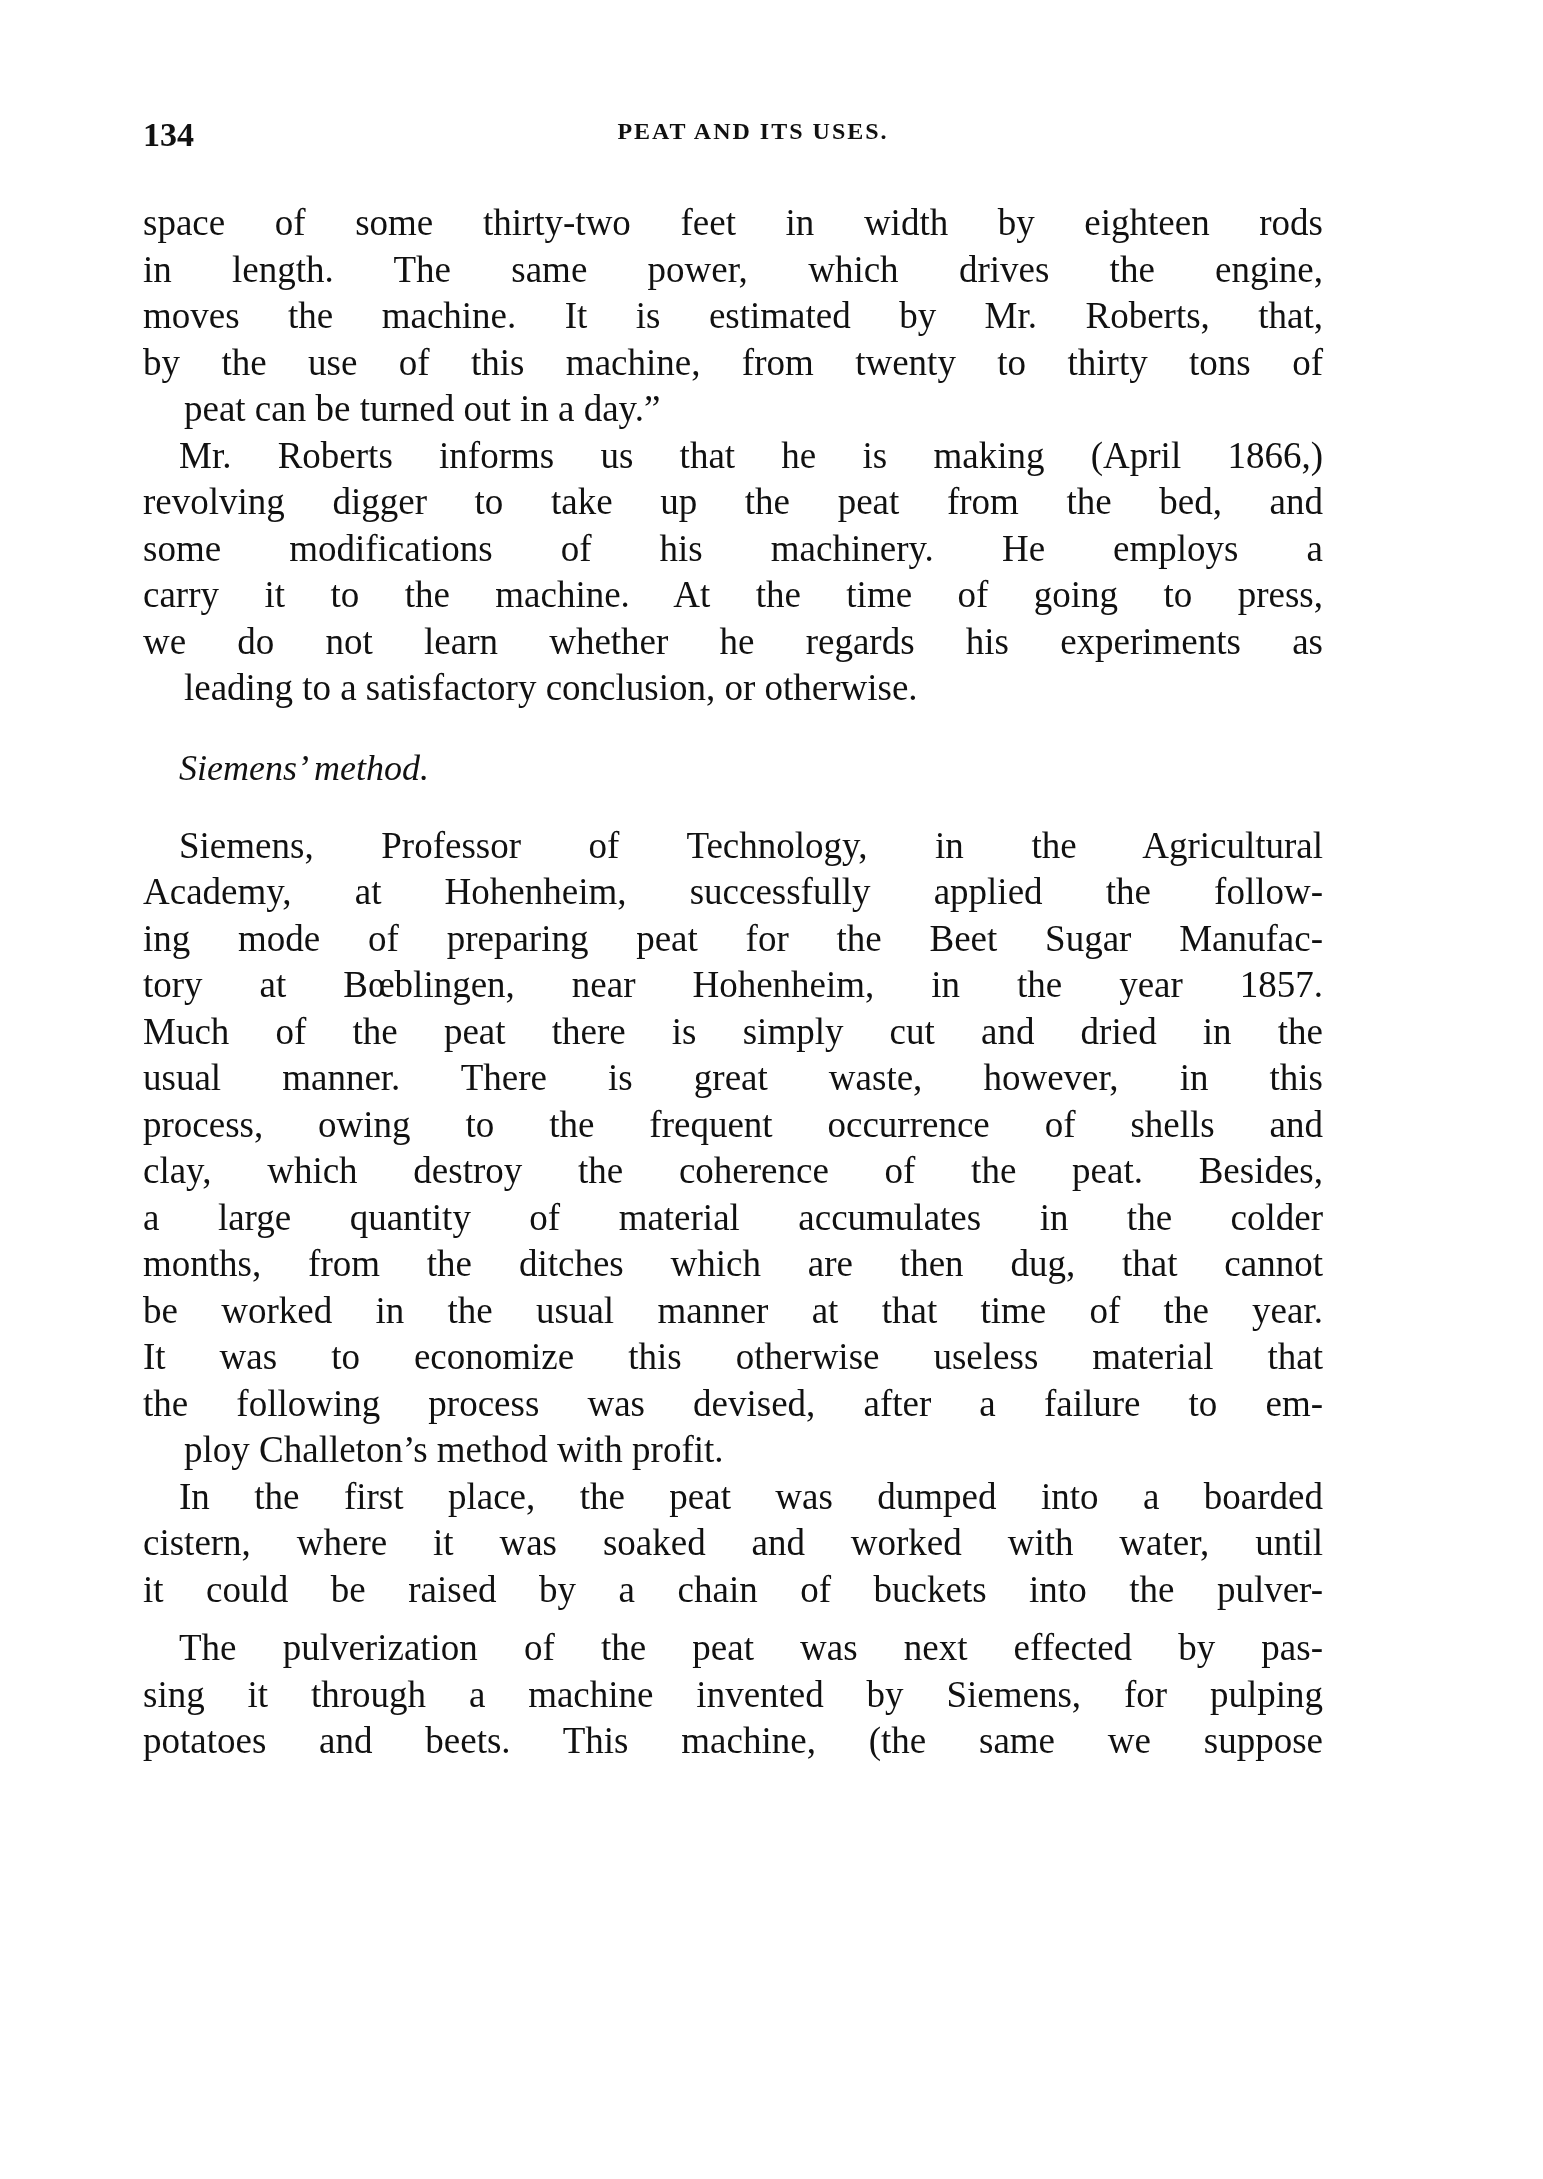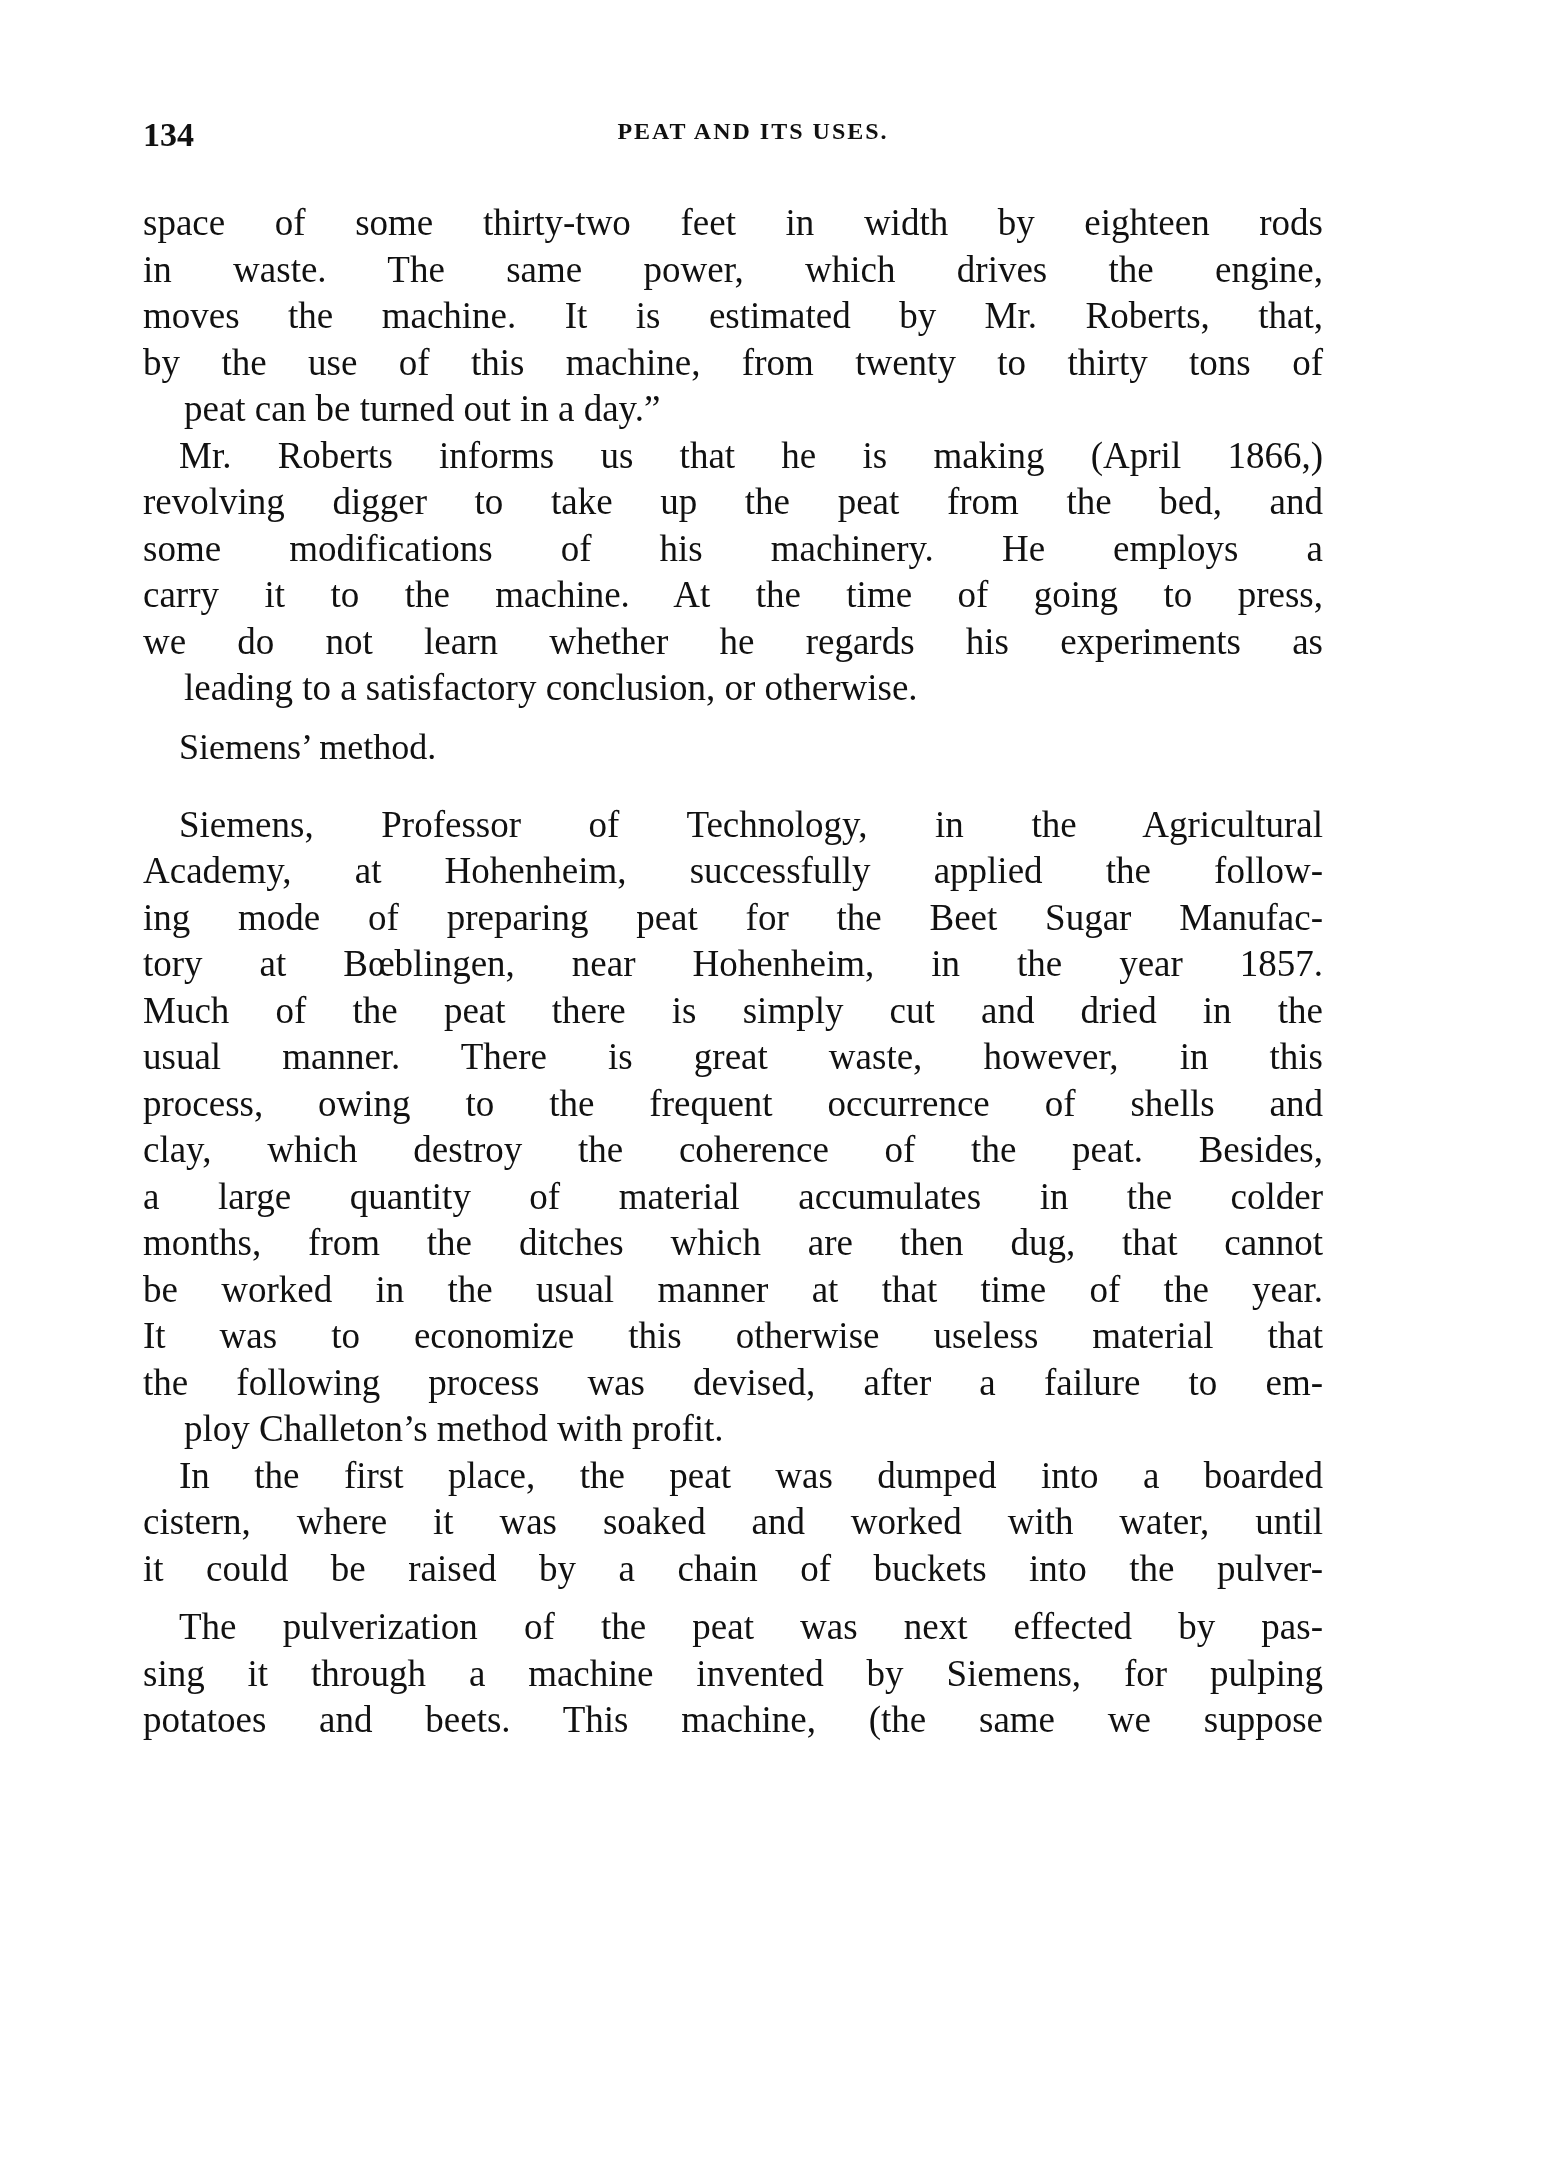--- a/index.html
+++ b/index.html
@@ -6,35 +6,35 @@
   body { width: 1543px; height: 2179px; position: relative; overflow: hidden; color: #111; }
   .page { position: absolute; left: 143px; top: 112px; width: 1180px; font-family: "Liberation Serif", "DejaVu Serif", serif; }
   .header { position: relative; height: 50px; }
   .page-number { position: absolute; left: 0; top: 4px; font-size: 34px; font-weight: bold; letter-spacing: 0px; }
   .running-title { position: absolute; left: 0; right: 0; top: 6px; text-align: center; font-size: 24px; font-weight: bold; letter-spacing: 2px; padding-left: 40px; }
   .body { margin-top: 38px; }
   .line { display: block; font-size: 37px; line-height: 46.5px; height: 46.5px; white-space: nowrap; text-align: justify; text-align-last: justify; }
   .line.last { text-align-last: left; margin-left: 41px; }
   .line.indent { padding-left: 36px; }
   .para { margin: 0 0 0 0; }
-  .section-heading { font-size: 36px; line-height: 46px; padding-left: 36px; margin-top: 12px; margin-bottom: 32px; }
+  .section-heading { font-style: italic; font-size: 36px; line-height: 46px; padding-left: 36px; margin-top: 33px; margin-bottom: 32px; }
 </style>
 </head>
 <body>
 
 <div class="page">
   <div class="header">
     <span class="page-number">134</span>
     <span class="running-title">PEAT AND ITS USES.</span>
   </div>
 
   <div class="body">
     <div class="para">
       <span class="line">space of some thirty-two feet in width by eighteen rods</span>
-      <span class="line">in waste.  The same power, which drives the engine,</span>
+      <span class="line">in length.  The same power, which drives the engine,</span>
       <span class="line">moves the machine.  It is estimated by Mr. Roberts, that,</span>
       <span class="line">by the use of this machine, from twenty to thirty tons of</span>
       <span class="line last">peat can be turned out in a day.”</span>
     </div>
     <div class="para">
       <span class="line indent">Mr. Roberts informs us that he is making (April 1866,)</span>
       <span class="line">revolving digger to take up the peat from the bed, and</span>
       <span class="line">some modifications of his machinery.  He employs a</span>
       <span class="line">carry it to the machine.  At the time of going to press,</span>
       <span class="line">we do not learn whether he regards his experiments as</span>

